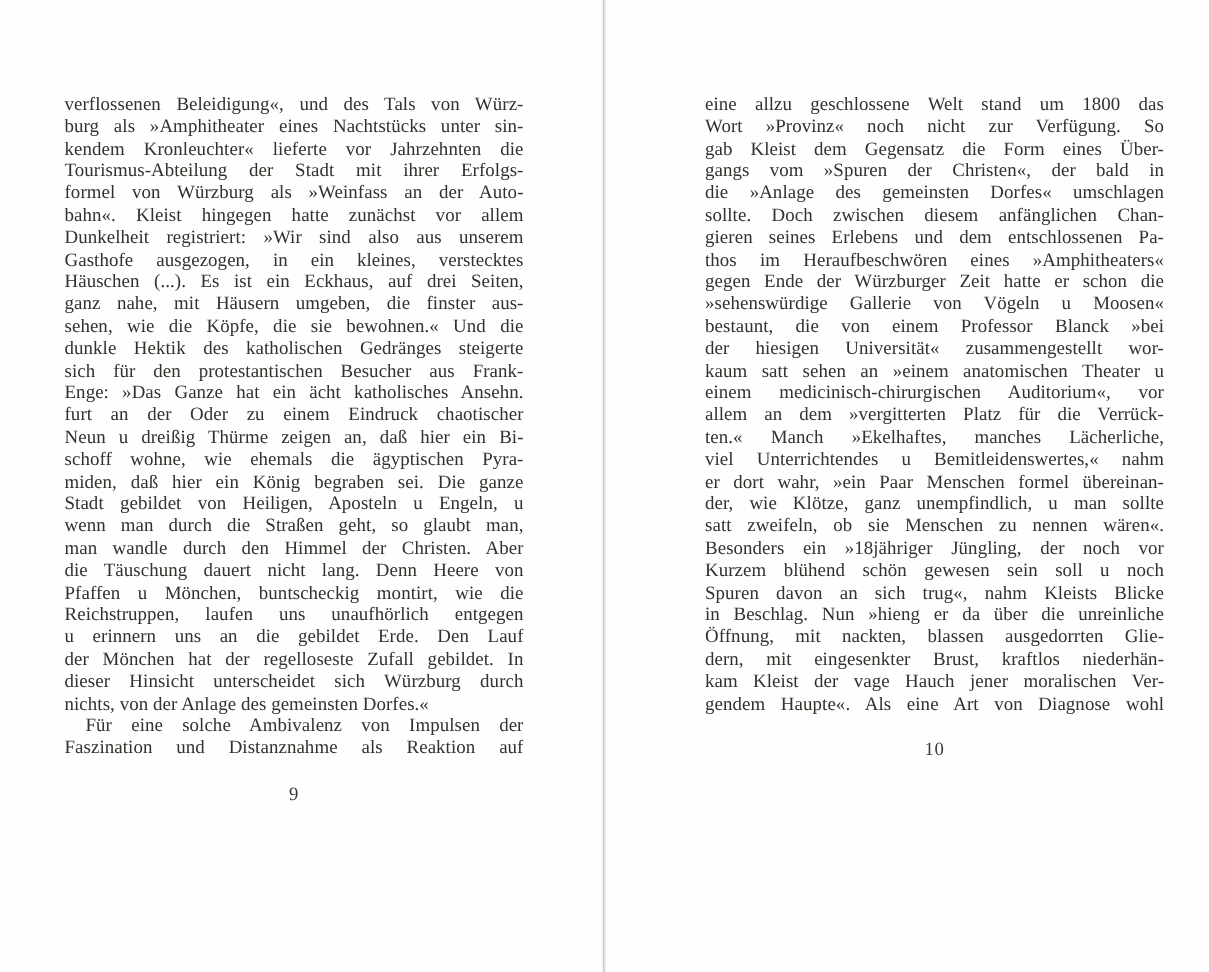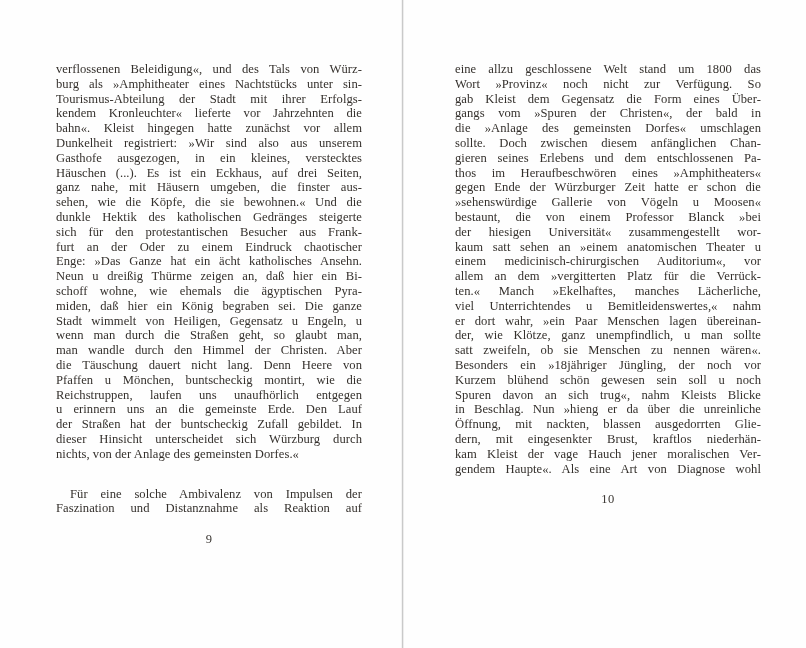--- a/index.html
+++ b/index.html
@@ -24,84 +24,84 @@
     top: 0;
     width: 1px;
     height: 648px;
     background: #c9c9c9;
     box-shadow: 1px 0 0 #ededed, -1px 0 0 #f3f3f3;
   }
   .page {
     position: absolute;
     top: 62px;
   }
-  .page.left  { left: 56px;  width: 306px; }
-  .page.right { left: 455px; width: 306px; }
+  .page.left  { left: 43px;  width: 306px; }
+  .page.right { left: 470px; width: 306px; }
   .text-column {
     width: 100%;
     color: #34302c;
     font-size: 12.6px;
     line-height: 14.8px;
     letter-spacing: 0.05px;
   }
   .line {
     text-align: justify;
     text-align-last: justify;
     height: 14.8px;
     overflow: hidden;
   }
   .line.para-end {
     text-align-last: left;
   }
   .line.indent {
     padding-left: 14px;
-    margin-top: 25px;
   }
   .page-number {
     margin-top: 16px;
     text-align: center;
     color: #3a3632;
     font-size: 12.5px;
     letter-spacing: 0.5px;
   }
 </style>
 </head>
 <body>
 
 <div class="spread">
 
   <div class="gutter-line"></div>
 
   <div class="page left">
     <div class="text-column">
         <div class="line">verflossenen Beleidigung«, und des Tals von Würz-</div>
         <div class="line">burg als »Amphitheater eines Nachtstücks unter sin-</div>
+        <div class="line">kendem Kronleuchter« lieferte vor Jahrzehnten die</div>
         <div class="line">Tourismus-Abteilung der Stadt mit ihrer Erfolgs-</div>
-        <div class="line">kendem Kronleuchter« lieferte vor Jahrzehnten die</div>
+        <div class="line">formel von Würzburg als »Weinfass an der Auto-</div>
         <div class="line">bahn«. Kleist hingegen hatte zunächst vor allem</div>
         <div class="line">Dunkelheit registriert: »Wir sind also aus unserem</div>
         <div class="line">Gasthofe ausgezogen, in ein kleines, verstecktes</div>
         <div class="line">Häuschen (...). Es ist ein Eckhaus, auf drei Seiten,</div>
         <div class="line">ganz nahe, mit Häusern umgeben, die finster aus-</div>
         <div class="line">sehen, wie die Köpfe, die sie bewohnen.« Und die</div>
         <div class="line">dunkle Hektik des katholischen Gedränges steigerte</div>
         <div class="line">sich für den protestantischen Besucher aus Frank-</div>
+        <div class="line">Enge: »Das Ganze hat ein ächt katholisches Ansehn.</div>
         <div class="line">furt an der Oder zu einem Eindruck chaotischer</div>
-        <div class="line">Enge: »Das Ganze hat ein ächt katholisches Ansehn.</div>
         <div class="line">Neun u dreißig Thürme zeigen an, daß hier ein Bi-</div>
         <div class="line">schoff wohne, wie ehemals die ägyptischen Pyra-</div>
         <div class="line">miden, daß hier ein König begraben sei. Die ganze</div>
-        <div class="line">Stadt wimmelt von Heiligen, Gegensatz u Engeln, u</div>
+        <div class="line">Stadt gebildet von Heiligen, Aposteln u Engeln, u</div>
         <div class="line">wenn man durch die Straßen geht, so glaubt man,</div>
         <div class="line">man wandle durch den Himmel der Christen. Aber</div>
         <div class="line">die Täuschung dauert nicht lang. Denn Heere von</div>
         <div class="line">Pfaffen u Mönchen, buntscheckig montirt, wie die</div>
         <div class="line">Reichstruppen, laufen uns unaufhörlich entgegen</div>
-        <div class="line">u erinnern uns an die gemeinste Erde. Den Lauf</div>
-        <div class="line">der Straßen hat der buntscheckig Zufall gebildet. In</div>
+        <div class="line">u erinnern uns an die gebildet Erde. Den Lauf</div>
+        <div class="line">der Mönchen hat der regelloseste Zufall gebildet. In</div>
         <div class="line">dieser Hinsicht unterscheidet sich Würzburg durch</div>
         <div class="line para-end">nichts, von der Anlage des gemeinsten Dorfes.«</div>
         <div class="line indent">Für eine solche Ambivalenz von Impulsen der</div>
         <div class="line">Faszination und Distanznahme als Reaktion auf</div>
       </div>
     <div class="page-number">9</div>
   </div>
 
   <div class="page right">
     <div class="text-column">
@@ -115,21 +115,21 @@
         <div class="line">thos im Heraufbeschwören eines »Amphitheaters«</div>
         <div class="line">gegen Ende der Würzburger Zeit hatte er schon die</div>
         <div class="line">»sehenswürdige Gallerie von Vögeln u Moosen«</div>
         <div class="line">bestaunt, die von einem Professor Blanck »bei</div>
         <div class="line">der hiesigen Universität« zusammengestellt wor-</div>
         <div class="line">kaum satt sehen an »einem anatomischen Theater u</div>
         <div class="line">einem medicinisch-chirurgischen Auditorium«, vor</div>
         <div class="line">allem an dem »vergitterten Platz für die Verrück-</div>
         <div class="line">ten.« Manch »Ekelhaftes, manches Lächerliche,</div>
         <div class="line">viel Unterrichtendes u Bemitleidenswertes,« nahm</div>
-        <div class="line">er dort wahr, »ein Paar Menschen lagen übereinan-</div>
+        <div class="line">er dort wahr, »ein Paar Menschen formel übereinan-</div>
         <div class="line">der, wie Klötze, ganz unempfindlich, u man sollte</div>
         <div class="line">satt zweifeln, ob sie Menschen zu nennen wären«.</div>
         <div class="line">Besonders ein »18jähriger Jüngling, der noch vor</div>
         <div class="line">Kurzem blühend schön gewesen sein soll u noch</div>
         <div class="line">Spuren davon an sich trug«, nahm Kleists Blicke</div>
         <div class="line">in Beschlag. Nun »hieng er da über die unreinliche</div>
         <div class="line">Öffnung, mit nackten, blassen ausgedorrten Glie-</div>
         <div class="line">dern, mit eingesenkter Brust, kraftlos niederhän-</div>
         <div class="line">kam Kleist der vage Hauch jener moralischen Ver-</div>
         <div class="line">gendem Haupte«. Als eine Art von Diagnose wohl</div>

